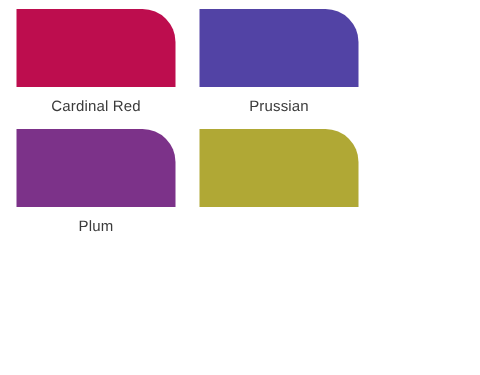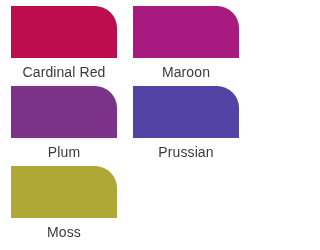--- a/index.html
+++ b/index.html
@@ -35,51 +35,46 @@
     border-top-right-radius: 22px;
     border-top-left-radius: 0;
     border-bottom-right-radius: 0;
     border-bottom-left-radius: 0;
   }
   .swatch-label {
     flex: 1;
     display: flex;
     align-items: center;
     justify-content: center;
-    font-size: 14px;
+    font-size: 10px;
     color: #3b3b3b;
     letter-spacing: 0.1px;
     line-height: 1;
     white-space: nowrap;
   }
 </style>
 </head>
 <body style="background-color: rgb(255, 255, 255);">
 
 <div class="palette-grid">
 
   <div class="swatch-cell">
     <div class="swatch-chip" style="background-color: rgb(189, 13, 78);"></div>
     <div class="swatch-label" style="color: rgb(59, 59, 59);">Cardinal Red</div>
   </div>
 
+
   <div class="swatch-cell">
-    <div class="swatch-chip" style="background-color: rgb(168, 26, 128);"></div>
-    <div class="swatch-label" style="color: rgb(59, 59, 59);">Maroon</div>
+    <div class="swatch-chip" style="background-color: rgb(82, 67, 165);"></div>
+    <div class="swatch-label" style="color: rgb(59, 59, 59);">Prussian</div>
   </div>
 
   <div class="swatch-cell">
     <div class="swatch-chip" style="background-color: rgb(124, 50, 137);"></div>
     <div class="swatch-label" style="color: rgb(59, 59, 59);">Plum</div>
   </div>
 
-  <div class="swatch-cell">
-    <div class="swatch-chip" style="background-color: rgb(82, 67, 165);"></div>
-    <div class="swatch-label" style="color: rgb(59, 59, 59);">Prussian</div>
-  </div>
-
 
   <div class="swatch-cell">
     <div class="swatch-chip" style="background-color: rgb(176, 168, 53);"></div>
-    <div class="swatch-label" style="color: rgb(59, 59, 59);">Moss</div>
   </div>
 
 </div>
 
 </body></html>

